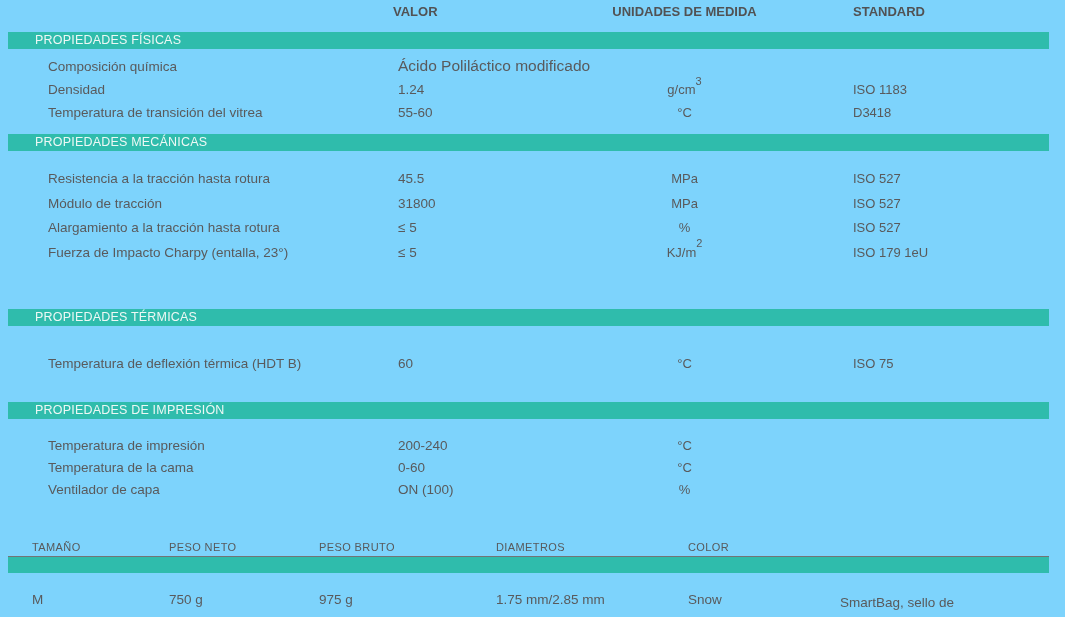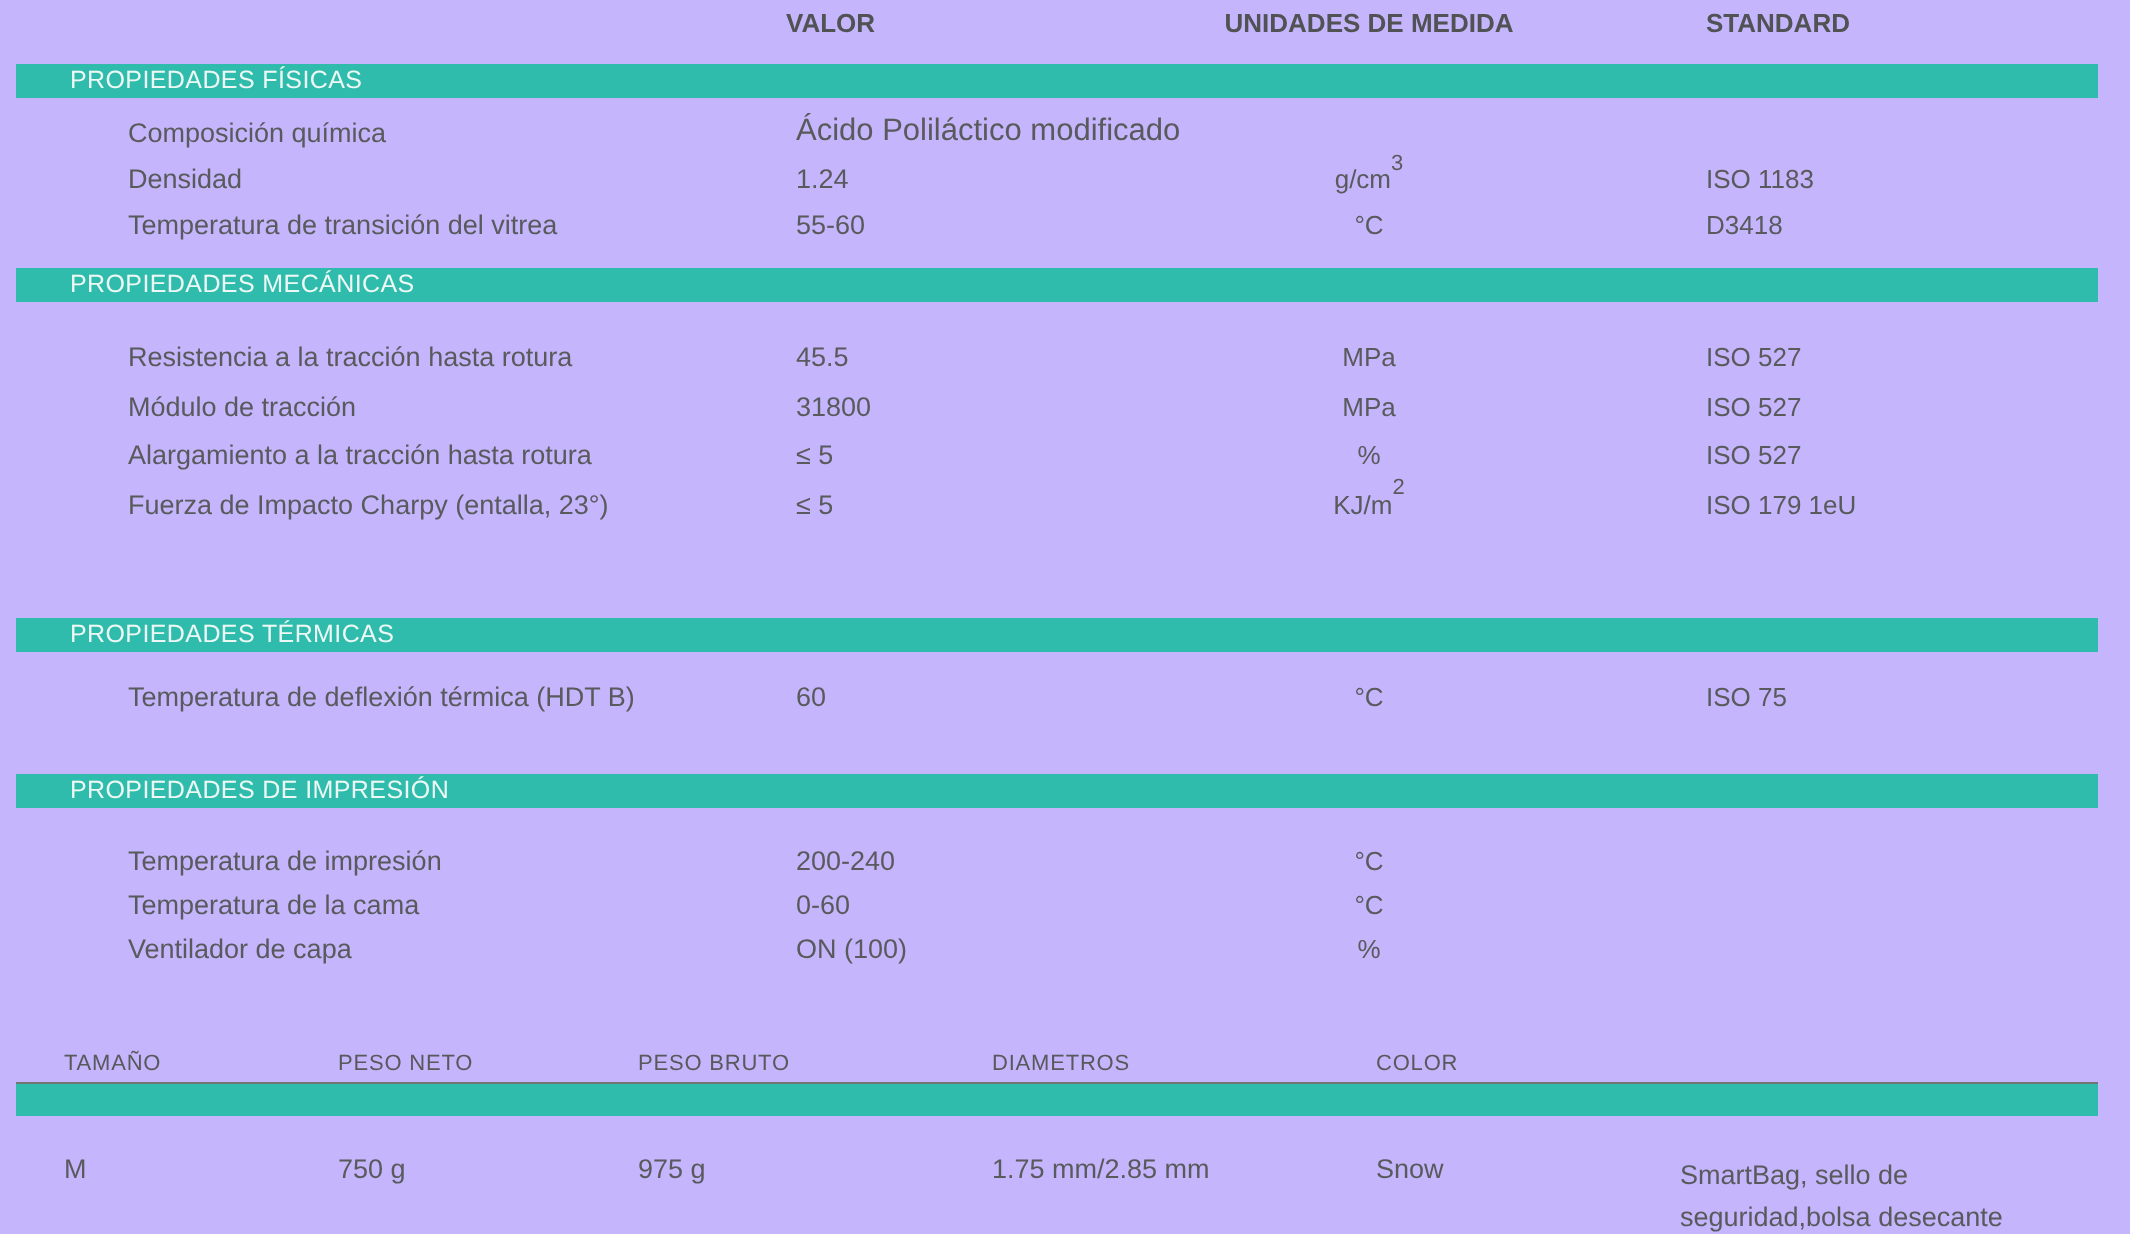--- a/index.html
+++ b/index.html
@@ -1,32 +1,32 @@
 <!DOCTYPE html>
 <html style="--accent: #2fbcac;"><head>
 <meta charset="utf-8">
 <style>
   html,body{margin:0;padding:0;background:#ffffff;}
   .page{
     position:relative;
     width:1065px;
     height:617px;
-    background:#c4b5fd;
+    background:#7dd3fc;
     overflow:hidden;
     font-family:"Liberation Sans","DejaVu Sans",sans-serif;
     color:#595a5c;
   }
   
   .main-grid{
     display:grid;
     grid-template-columns:398px 200px 173px 1fr;
     align-items:start;
   }
   .cell{white-space:nowrap;}
-  .cell.label{padding-left:64px;font-size:13.5px;}
+  .cell.label{padding-left:48px;font-size:13.5px;}
   .cell.value{font-size:13.5px;}
   .cell.value.big{font-size:15.5px;margin-top:-2px;}
   .cell.units{text-align:center;font-size:13px;}
   .cell.standard{padding-left:82px;font-size:13px;}
   sup{font-size:11px;position:relative;top:-4px;line-height:0;}
 
   .header-row{padding-top:4px;height:15px;font-weight:bold;font-size:13px;color:#515254;}
   .header-row .value{margin-left:-5px;font-size:13px;}
   .header-row .units{font-size:13px;}
   .header-row .standard{font-size:13px;}
@@ -43,21 +43,21 @@
     padding-left:27px;
     white-space:nowrap;
   }
   .bar.fisicas{margin-top:13px;}
   .rows.fisicas{margin-top:10px;}
   .rows.fisicas .main-grid{height:23px;}
   .bar.mecanicas{margin-top:6px;}
   .rows.mecanicas{margin-top:20px;}
   .rows.mecanicas .main-grid{height:24.5px;}
   .bar.termicas{margin-top:40px;}
-  .rows.termicas{margin-top:15px;}
+  .rows.termicas{margin-top:30px;}
   .rows.termicas .main-grid{height:24px;}
   .bar.impresion{margin-top:22px;}
   .rows.impresion{margin-top:19px;}
   .rows.impresion .main-grid{height:22px;}
 
   
   .spec-grid{
     display:grid;
     grid-template-columns:137px 150px 177px 192px 152px 1fr;
     padding-left:32px;

